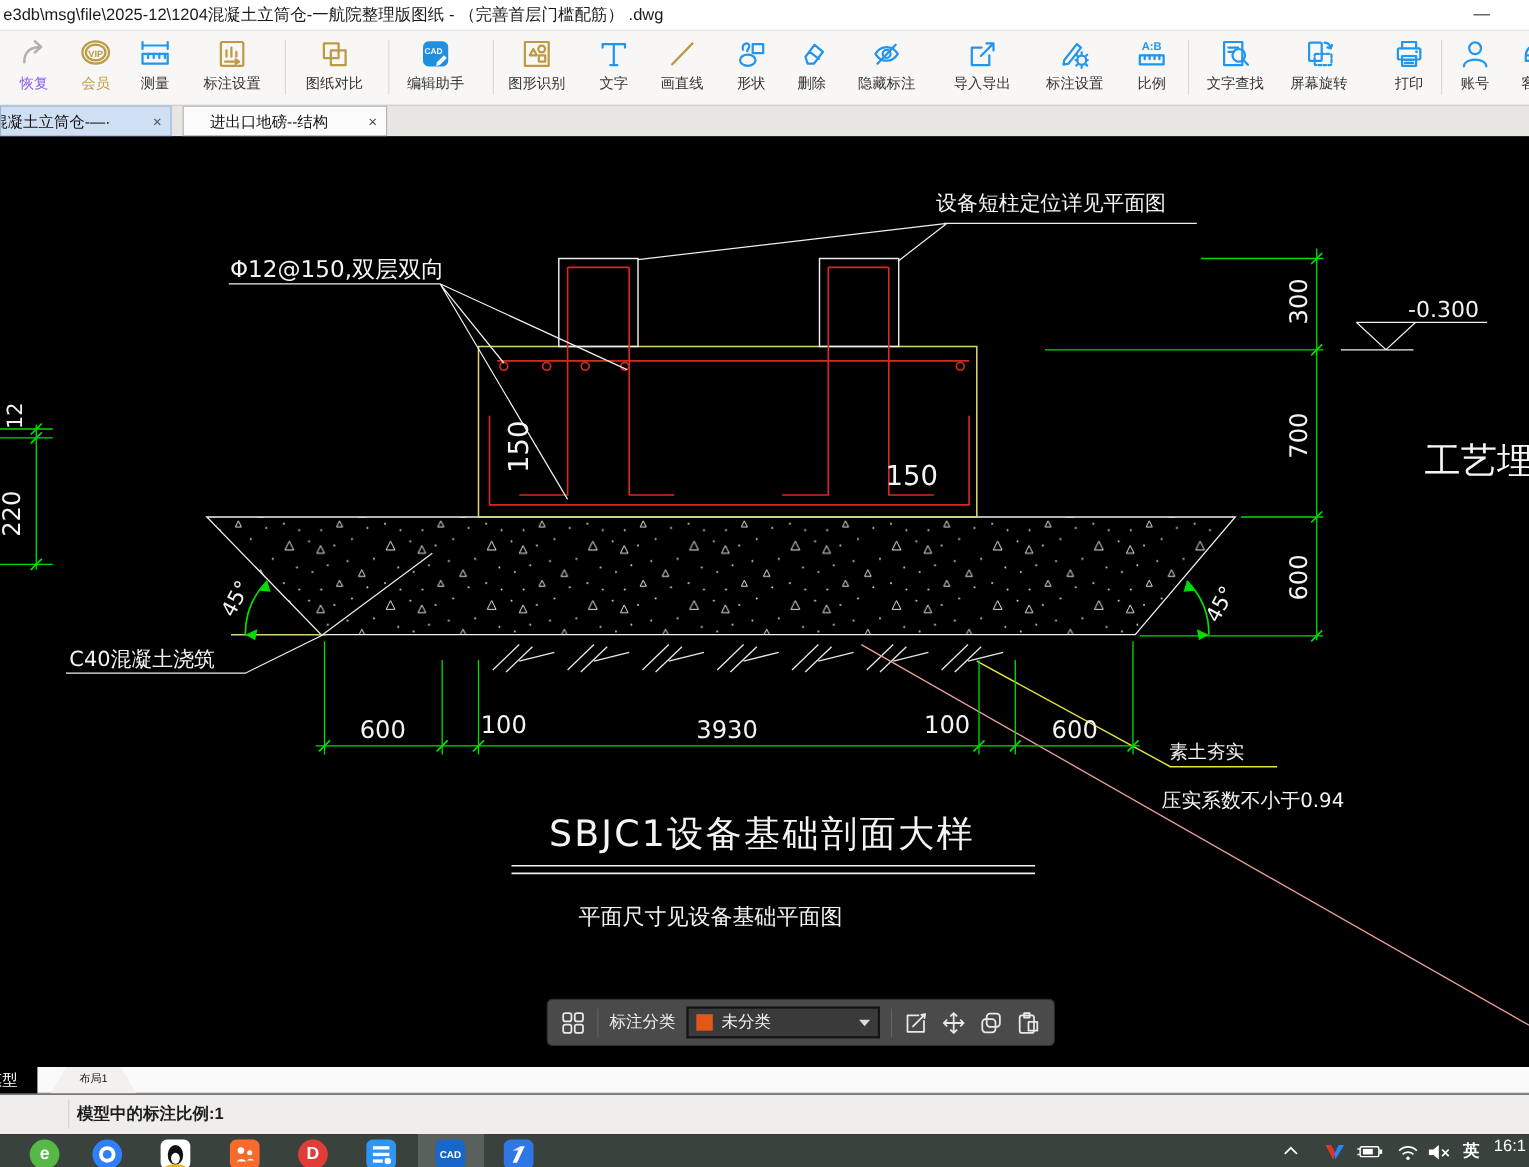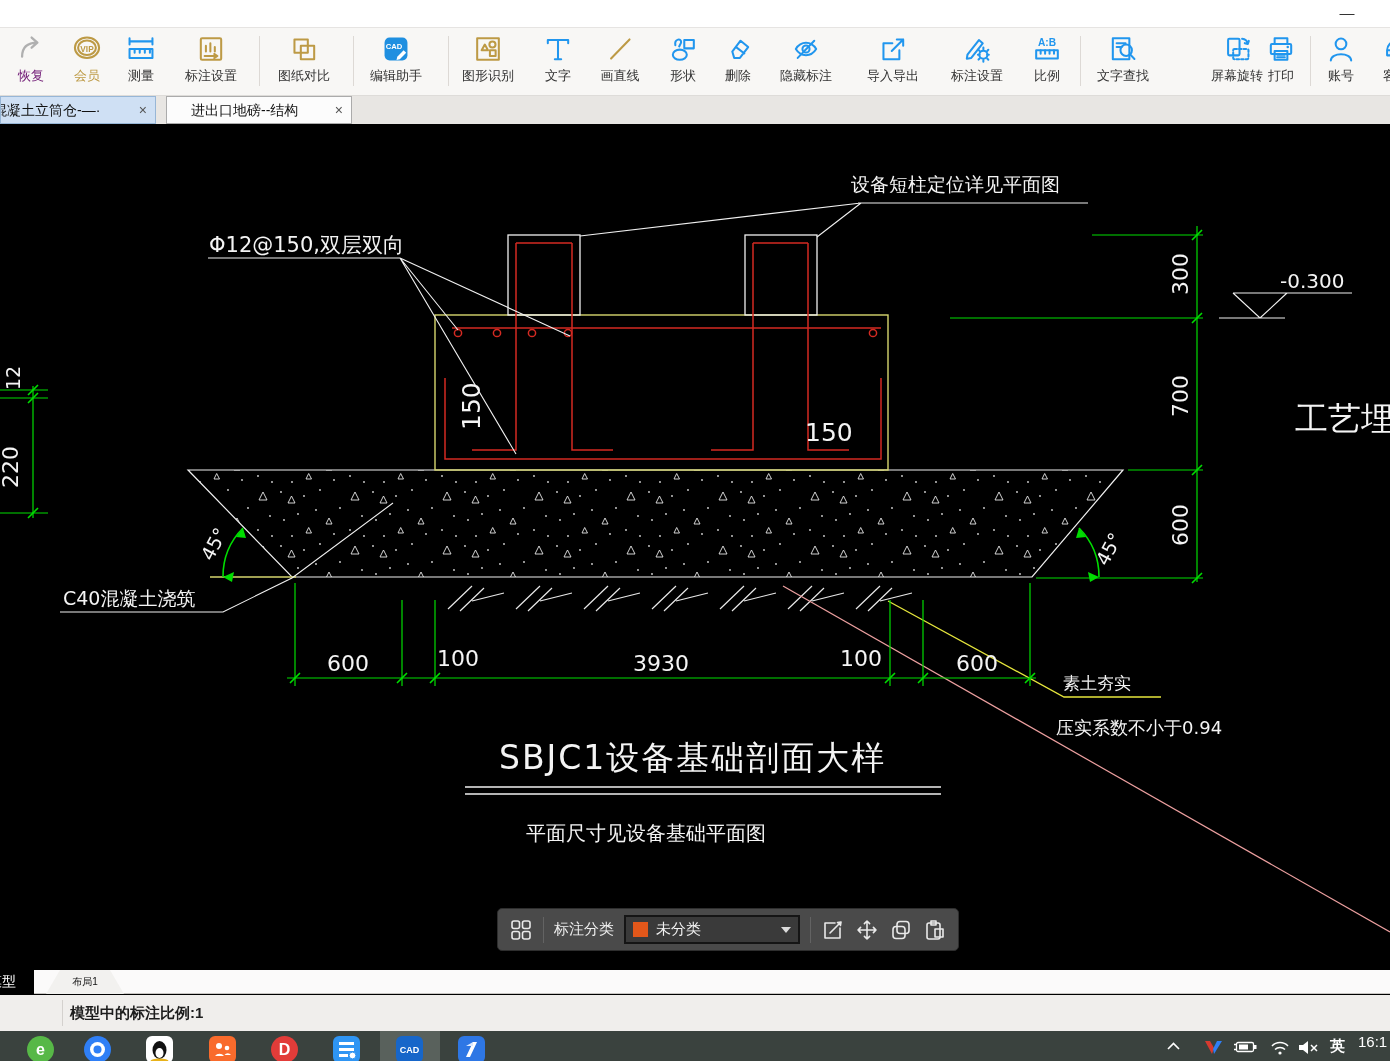--- a/index.html
+++ b/index.html
@@ -14,21 +14,21 @@
   #titlebar .min { position:absolute; right:32px; top:0; width:22px; text-align:center; line-height:26px; font-size:15px; color:#333; cursor:pointer; }
 
   
   #toolbar { position:absolute; left:0; top:28px; width:1390px; height:68px;
     background:#f8f7f5; border-bottom:1px solid #dedcd9; }
   .tb-btn { position:absolute; top:4px; height:60px; text-align:center; cursor:pointer; }
   .tb-ico { display:block; height:34px; padding-top:3px; }
   .tb-ico svg { width:28px; height:28px; }
   .tb-lbl { display:block; font-size:13px; color:#333; line-height:20px; white-space:nowrap; }
   .tb-lbl.gold { color:#bd9a45; }
-  .tb-lbl.gray { color:#701a75; }
+  .tb-lbl.gray { color:#8b5cf6; }
   .tb-sep { position:absolute; top:8px; width:1px; height:50px; background:#ddd9d5; }
   .st-blu { stroke:#2196ee; fill:none; stroke-width:1.6; stroke-linecap:round; stroke-linejoin:round; }
   .st-gold{ stroke:#bd9a45; fill:none; stroke-width:1.6; stroke-linecap:round; stroke-linejoin:round; }
   .st-gray{ stroke:#b0b0b0; fill:none; stroke-width:1.8; stroke-linecap:round; stroke-linejoin:round; }
 
   
   #tabbar { position:absolute; left:0; top:96px; width:1390px; height:28px; background:#e8e6e3; }
   .doc-tab { position:absolute; top:0; height:28px; font-size:14px; color:#111;
     white-space:nowrap; overflow:hidden; cursor:pointer; }
   .doc-tab .x { position:absolute; right:8px; top:0; line-height:26px; font-size:14px; color:#555; cursor:pointer; }
@@ -77,20 +77,21 @@
   #cad-hl { position:absolute; left:380px; top:0; width:60px; height:30px; background:#59615c; }
   .tray { position:absolute; top:9px; color:#fff; }
   .tray svg { display:block; }
   #tray-ime { font-size:15px; font-weight:bold; }
   #tray-time { font-size:15px; white-space:nowrap; }
 </style>
 </head>
 <body>
 
 <div id="titlebar">
+  <span class="t">e3db\msg\file\2025-12\1204混凝土立筒仓-一航院整理版图纸 -  （完善首层门槛配筋） .dwg</span>
   <span class="min">—</span>
 </div>
 
 <div id="toolbar">
   <div class="tb-btn" style="left:6px;width:50px">
     <span class="tb-ico"><svg viewBox="0 0 22 22">
           <path class="st-gray" d="M4 17 C4 9,9 6,16 6 M16 6 l-4.5 -4 M16 6 l-4.5 4"></path>
         </svg></span>
     <span class="tb-lbl gray">恢复</span>
   </div>
@@ -203,21 +204,21 @@
   <div class="tb-sep" style="left:1080px"></div>
   <div class="tb-btn" style="left:1090px;width:66px">
     <span class="tb-ico"><svg viewBox="0 0 22 22">
           <rect class="st-blu" x="3" y="2.5" width="13" height="16.5"></rect>
           <path class="st-blu" d="M6 6.5 h7 M6 9.5 h4" stroke-width="1.2"></path>
           <circle class="st-blu" cx="13.5" cy="12" r="4.5"></circle>
           <path class="st-blu" d="M16.8 15.4 L20 18.8"></path>
         </svg></span>
     <span class="tb-lbl">文字查找</span>
   </div>
-  <div class="tb-btn" style="left:1204px;width:66px">
+  <div class="tb-btn" style="left:1166px;width:66px">
     <span class="tb-ico"><svg viewBox="0 0 22 22">
           <rect class="st-blu" x="4" y="3" width="9" height="13" rx="1"></rect>
           <rect class="st-blu" x="8" y="11" width="12" height="8" rx="1" stroke-dasharray="2 1.6" stroke-width="1.2"></rect>
           <path class="st-blu" d="M15 3 a5 5 0 0 1 4.5 4 M19.5 7 l.8 -2.4 M19.5 7 l-2.4 -.6" stroke-width="1.3"></path>
         </svg></span>
     <span class="tb-lbl">屏幕旋转</span>
   </div>
   <div class="tb-btn" style="left:1256px;width:50px">
     <span class="tb-ico"><svg viewBox="0 0 22 22">
           <path class="st-blu" d="M6 7 V2.5 H16 V7"></path>

